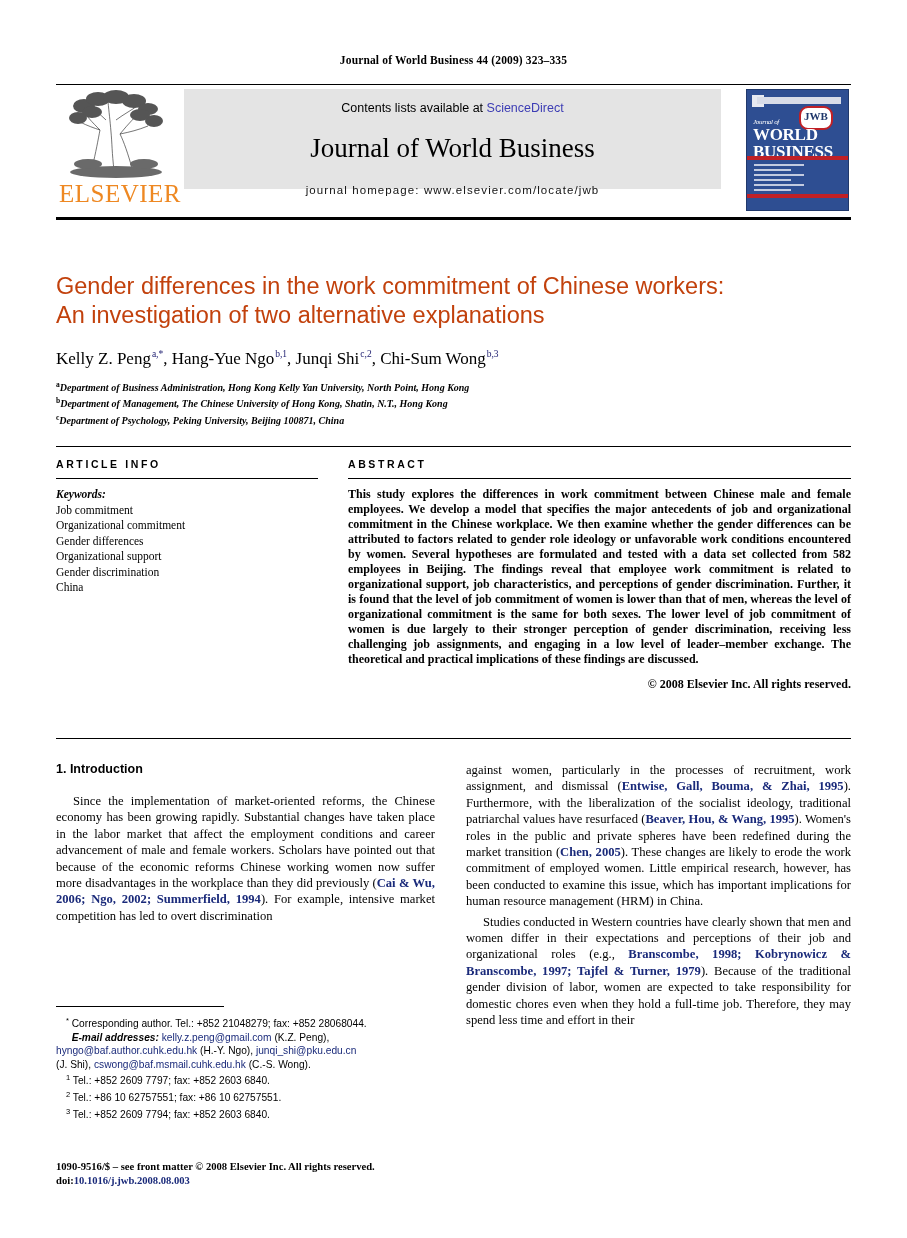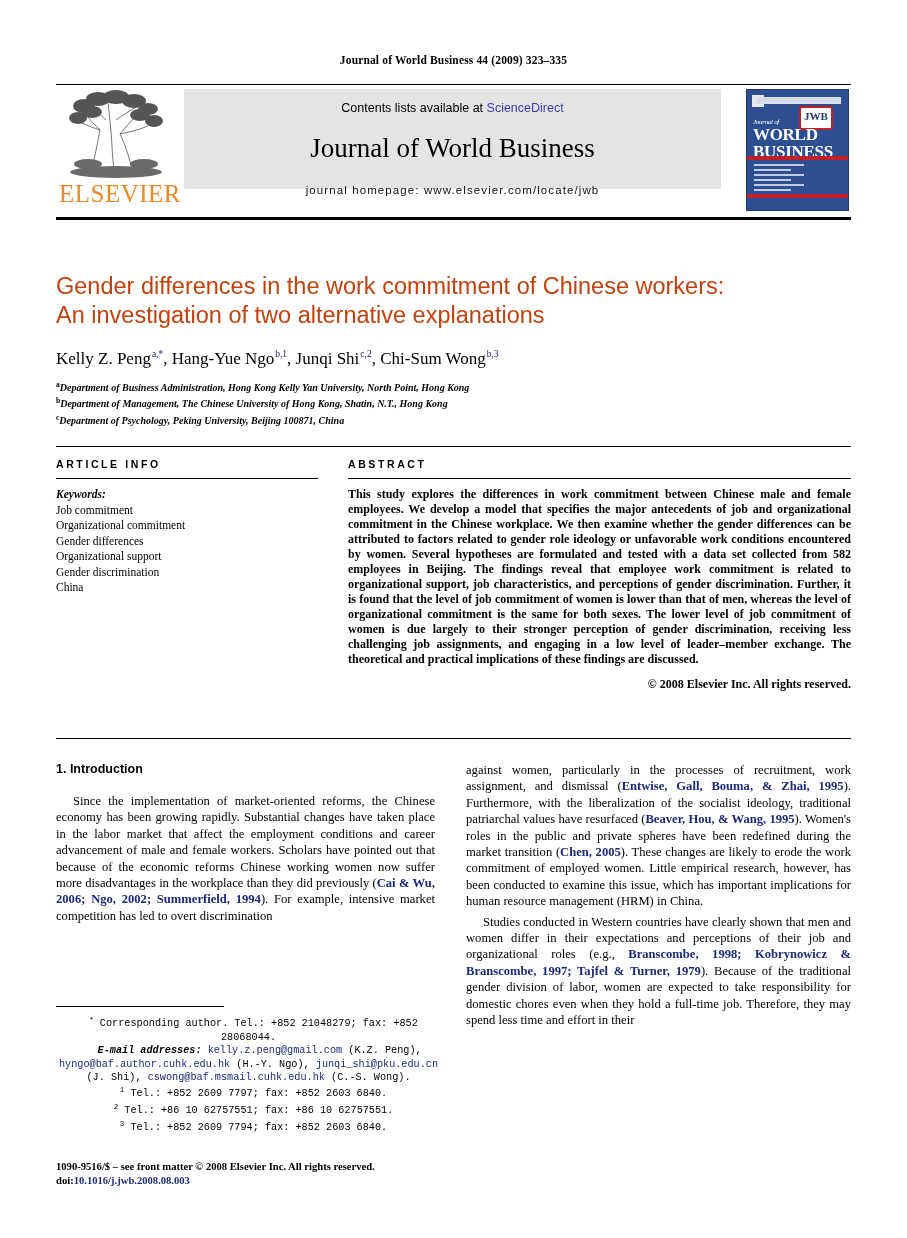--- a/index.html
+++ b/index.html
@@ -124,21 +124,21 @@
   .cov-ellogo {
     position: absolute; left: 5px; top: 5px;
     width: 12px; height: 12px;
     background: #e7e9f1;
   }
   .cov-badge {
     position: absolute; left: 52px; top: 16px;
     width: 30px; height: 20px;
     background: #ffffff;
     border: 2px solid #c02026;
-    border-radius: 3px;
+    border-radius: 9px;
     color: #20386b;
     font-family: "Liberation Serif", serif;
     font-weight: bold;
     font-size: 11px;
     line-height: 17px;
     text-align: center;
   }
   .cov-title {
     position: absolute; left: 6px; top: 28px;
     width: 92px;
@@ -298,24 +298,23 @@
   .fn-rule {
     position: absolute;
     left: 56px; top: 1006px;
     width: 168px;
     border-top: 1px solid #000;
   }
   .footnotes {
     position: absolute;
     left: 56px; top: 1014px;
     width: 385px;
-    font-family: Liberation Mono, monospace;
+    font-family: Liberation Sans, sans-serif;
     font-size: 10.2px;
     line-height: 13.4px;
-    text-align: center;
   }
   .footnotes .fn-indent { text-indent: 10px; }
   .footnotes sup { font-size: 7.5px; vertical-align: super; }
   .footnotes .em-label { font-style: italic; font-weight: bold; }
   .mail { color: #1a2a7a; }
 
   .issn-block {
     position: absolute;
     left: 56px; top: 1160px;
     width: 400px;

